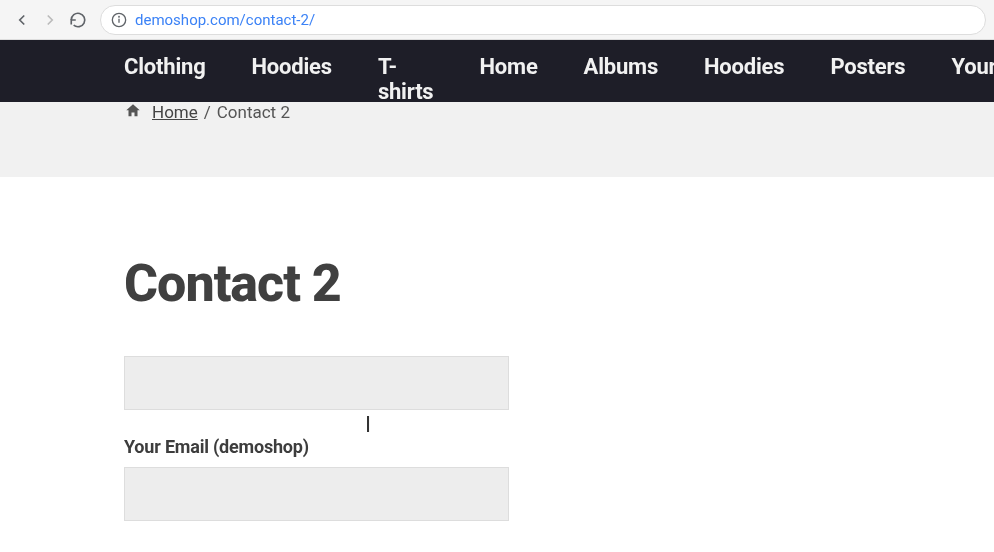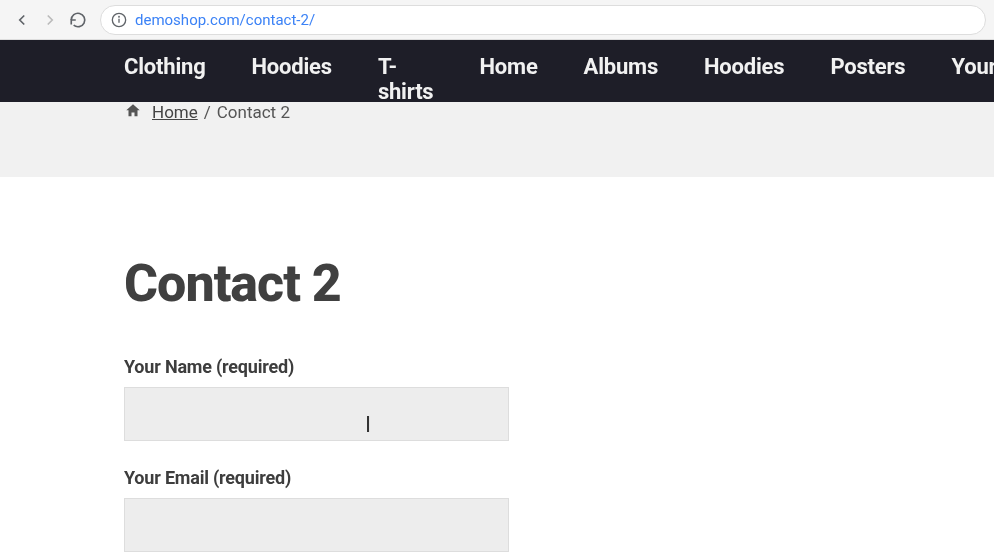--- a/index.html
+++ b/index.html
@@ -213,20 +213,19 @@
       </svg>
   </span>
   <span class="breadcrumb-link">Home</span>
   <span class="breadcrumb-sep">/</span>
   <span class="breadcrumb-current">Contact 2</span>
 </div>
 
 <div class="content">
   <h1 class="page-title">Contact 2</h1>
 
-  <label class="form-label">Your Name (required)</label>
   <input class="form-input" type="text" value="" style="">
 
-  <label class="form-label">Your Email (required)</label>
+  <label class="form-label">Your Email (demoshop)</label>
   <input class="form-input" type="text" value="" style="">
 </div>
 
 <div class="cursor-caret">I</div>
 
 </body></html>

